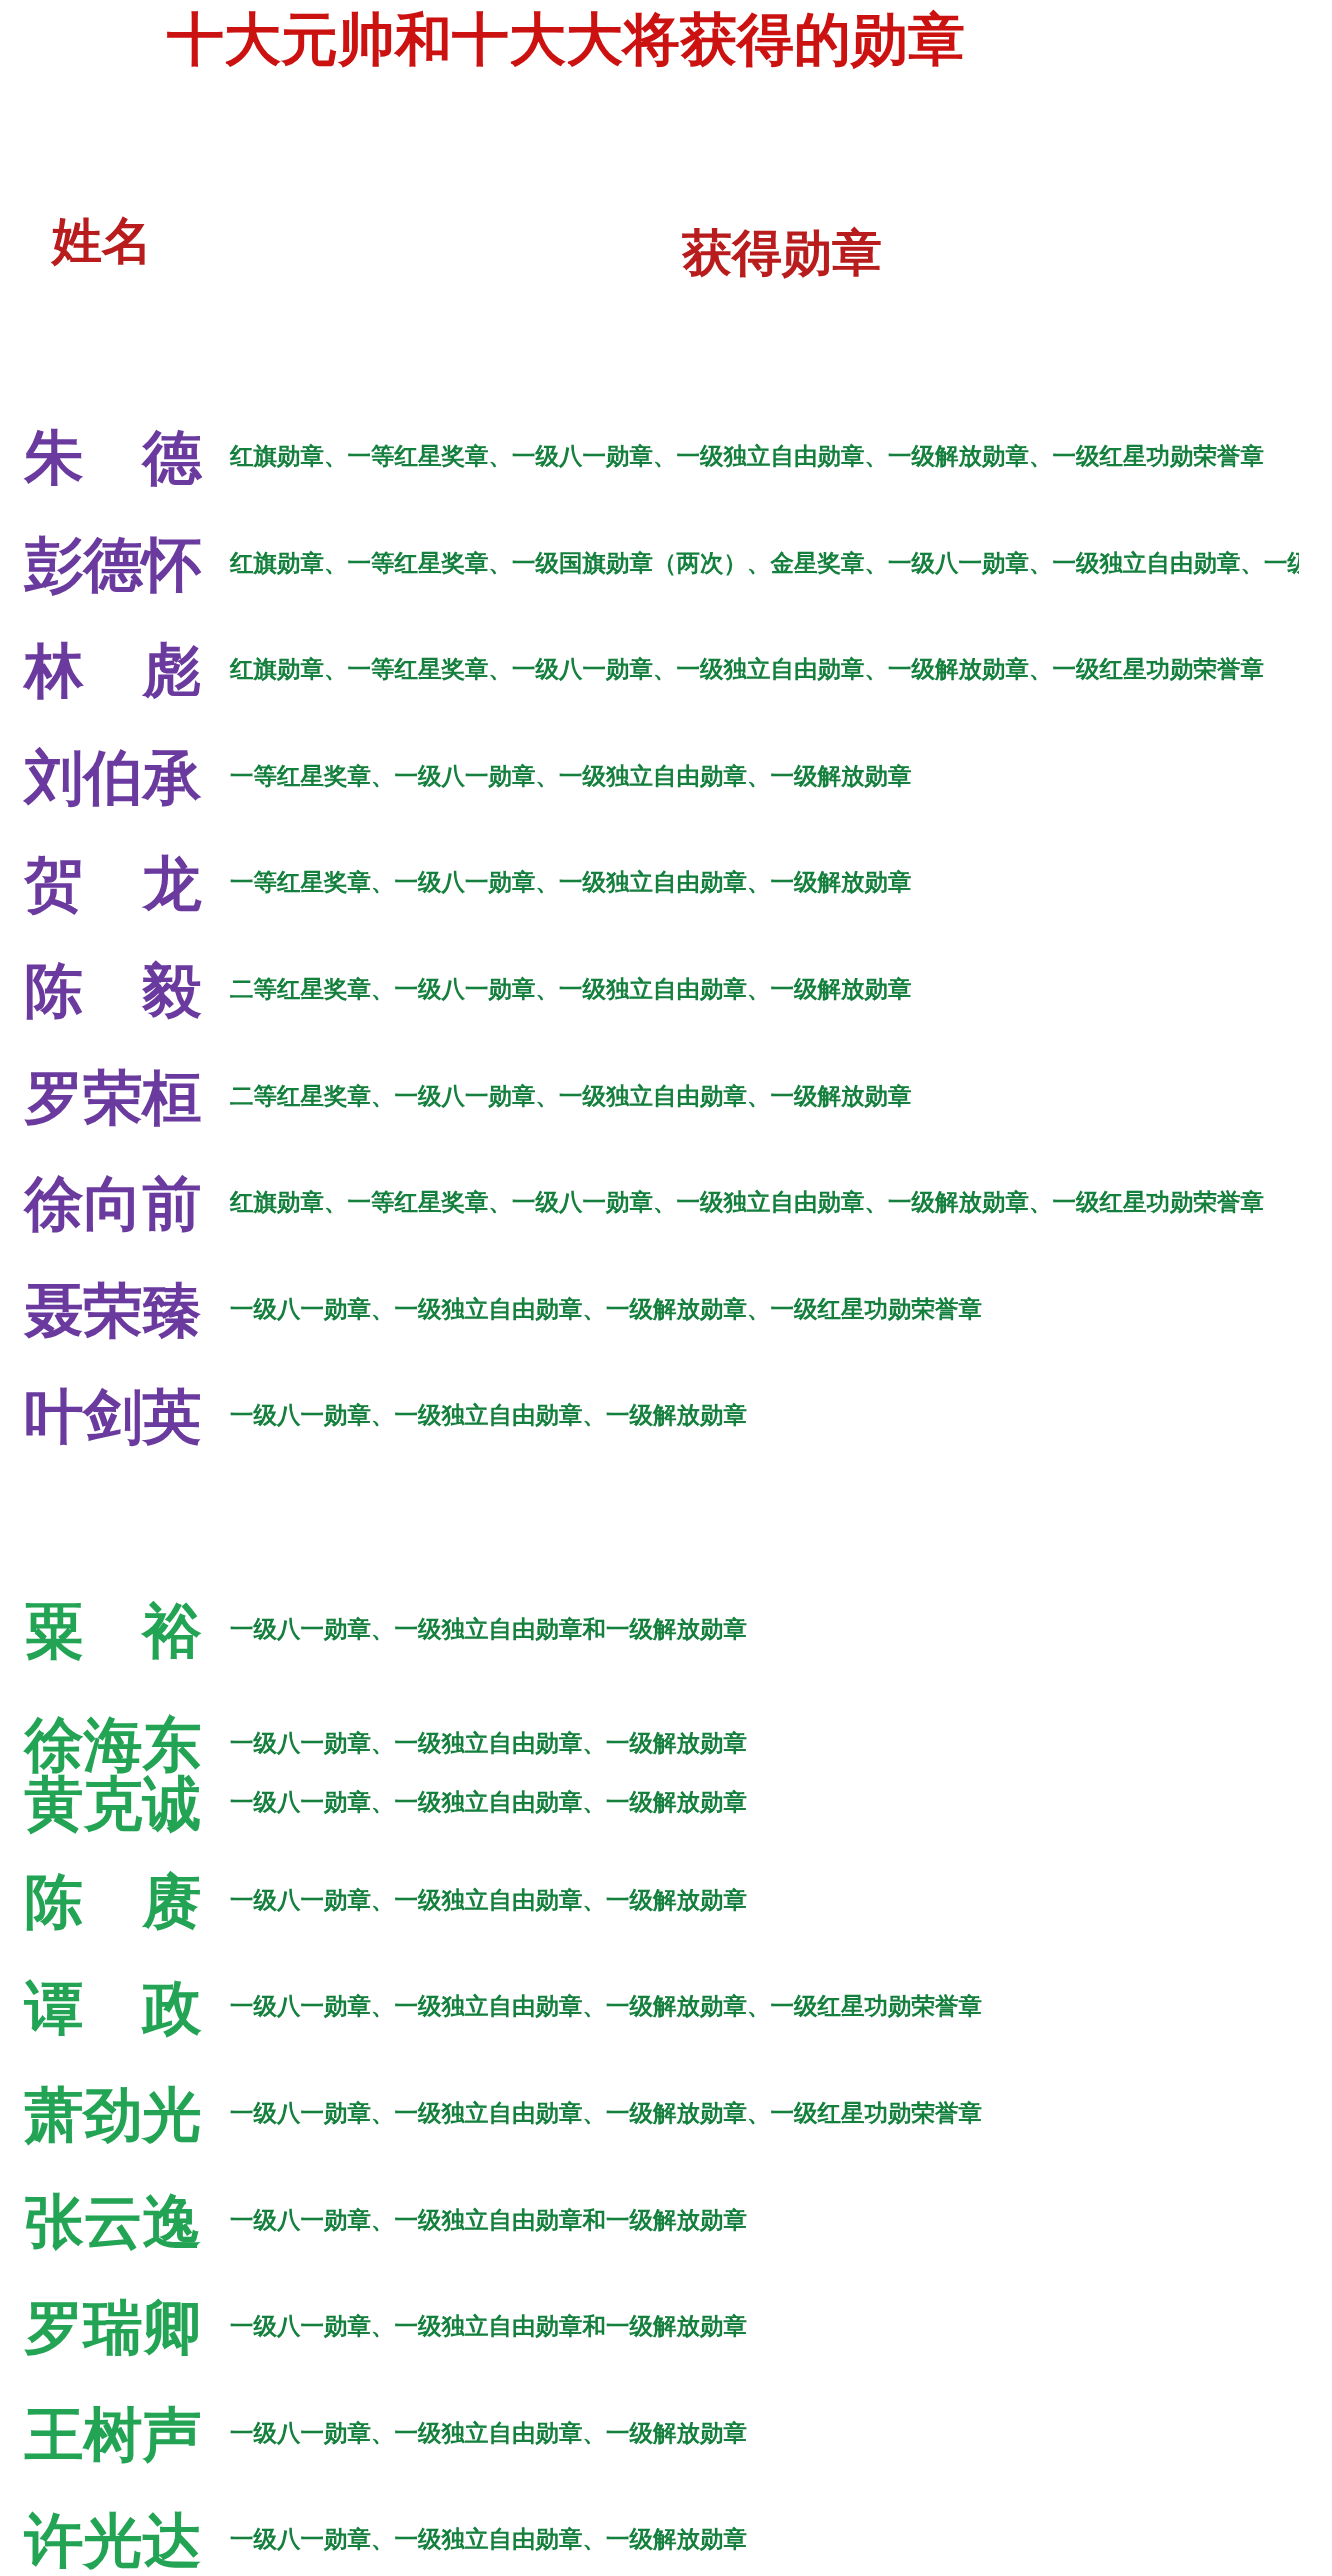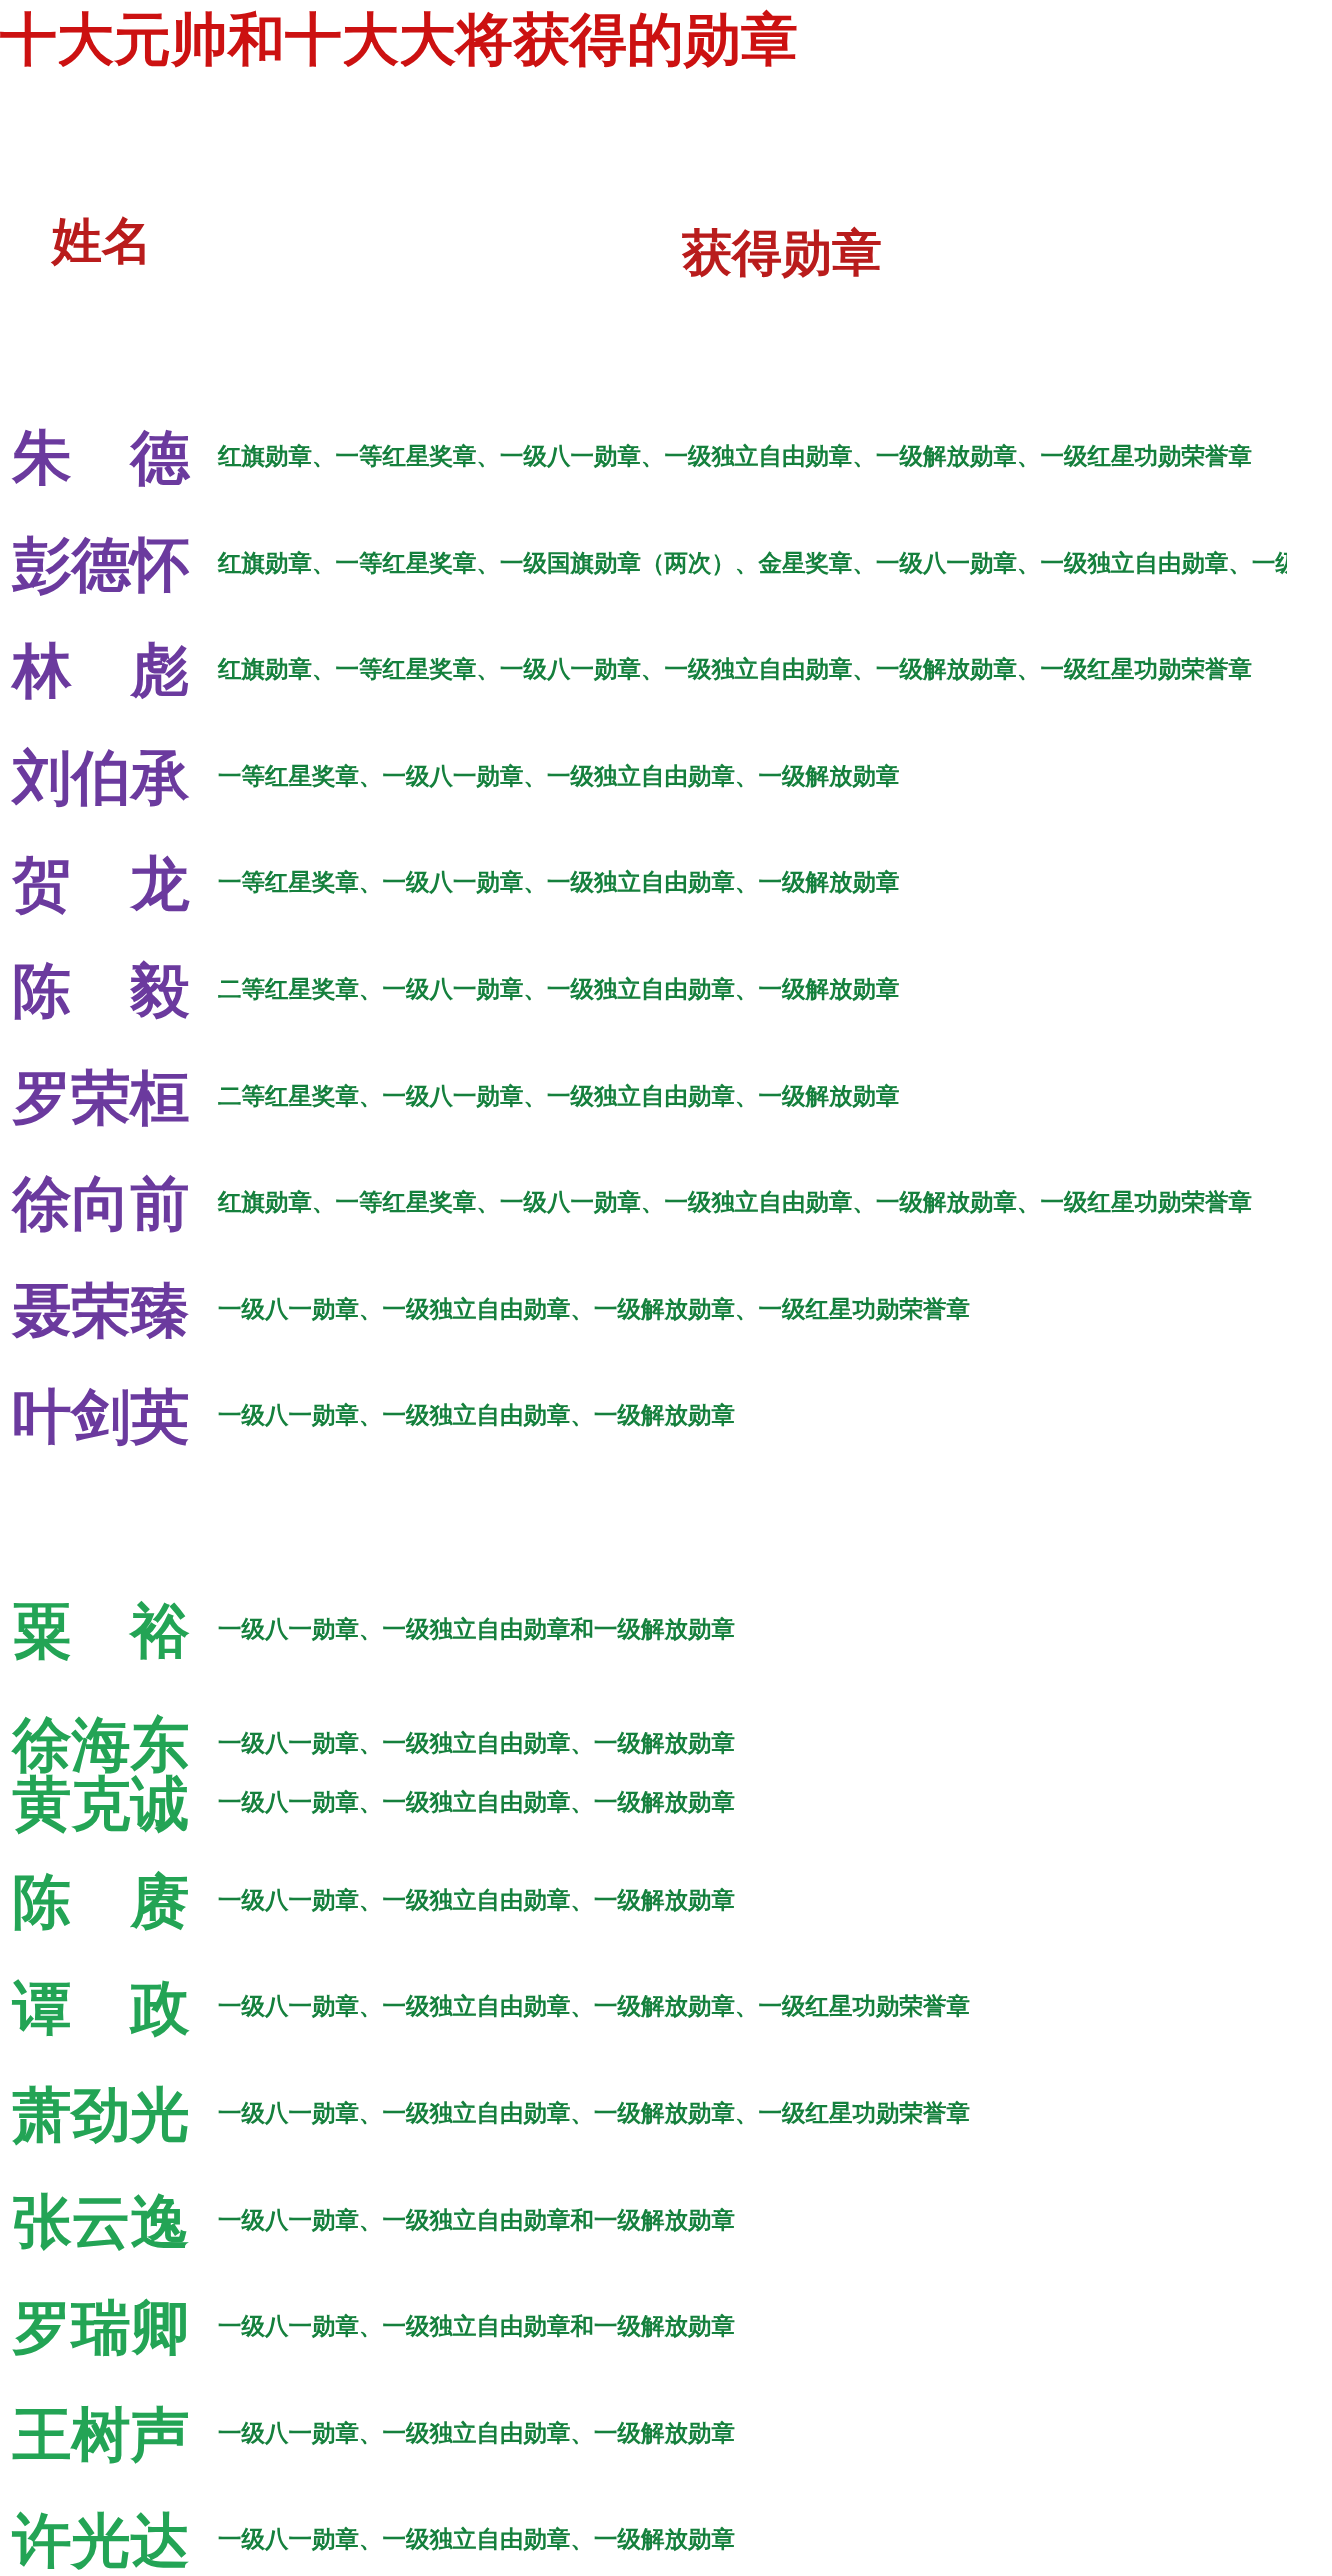--- a/index.html
+++ b/index.html
@@ -1,27 +1,27 @@
 <!DOCTYPE html>
 <html style="font-size:13.4px"><head>
 <meta charset="utf-8">
 <style>
   html,body{margin:0;padding:0;background:#ffffff;}
   #page{position:relative;width:1332px;height:2576px;background:#ffffff;overflow:hidden;
         font-family:"DejaVu Sans",sans-serif;font-weight:bold;}
-  .page-title{position:absolute;top:10px;left:0;width:1132px;text-align:left;
+  .page-title{position:absolute;top:10px;left:0;width:1132px;text-align:center;
         font-size:57px;line-height:1.05;color:var(--title-color);white-space:nowrap;}
   .col-header{position:absolute;top:216px;font-size:50px;line-height:1;color:#b91c1c;white-space:nowrap;}
   #col-header-name{left:52px;}
   #col-header-medals{left:682px;margin-top:12px;}
   .section-heading{position:absolute;left:0;width:1332px;text-align:center;
         font-size:57px;line-height:1;white-space:nowrap;}
   #heading-marshals{top:324px;color:var(--marshal-color);}
   #heading-generals{top:1491px;color:var(--general-color);}
-  .row{position:absolute;left:0;width:1277px;height:67px;overflow:hidden;padding-left:10px;}
+  .row{position:absolute;left:12px;width:1277px;height:67px;overflow:hidden;padding-left:10px;}
   .row .name{position:absolute;left:12.6px;top:50%;transform:translateY(-50%);
         font-size:59px;line-height:1;white-space:pre;}
   .row .medals{position:absolute;left:218px;top:50%;transform:translateY(-50%);
         font-size:23.5px;line-height:1;color:#15803d;white-space:pre;}
   .marshal .name{color:var(--marshal-color);}
   .general .name{color:var(--general-color);}
 </style>
 </head>
 <body>
 

